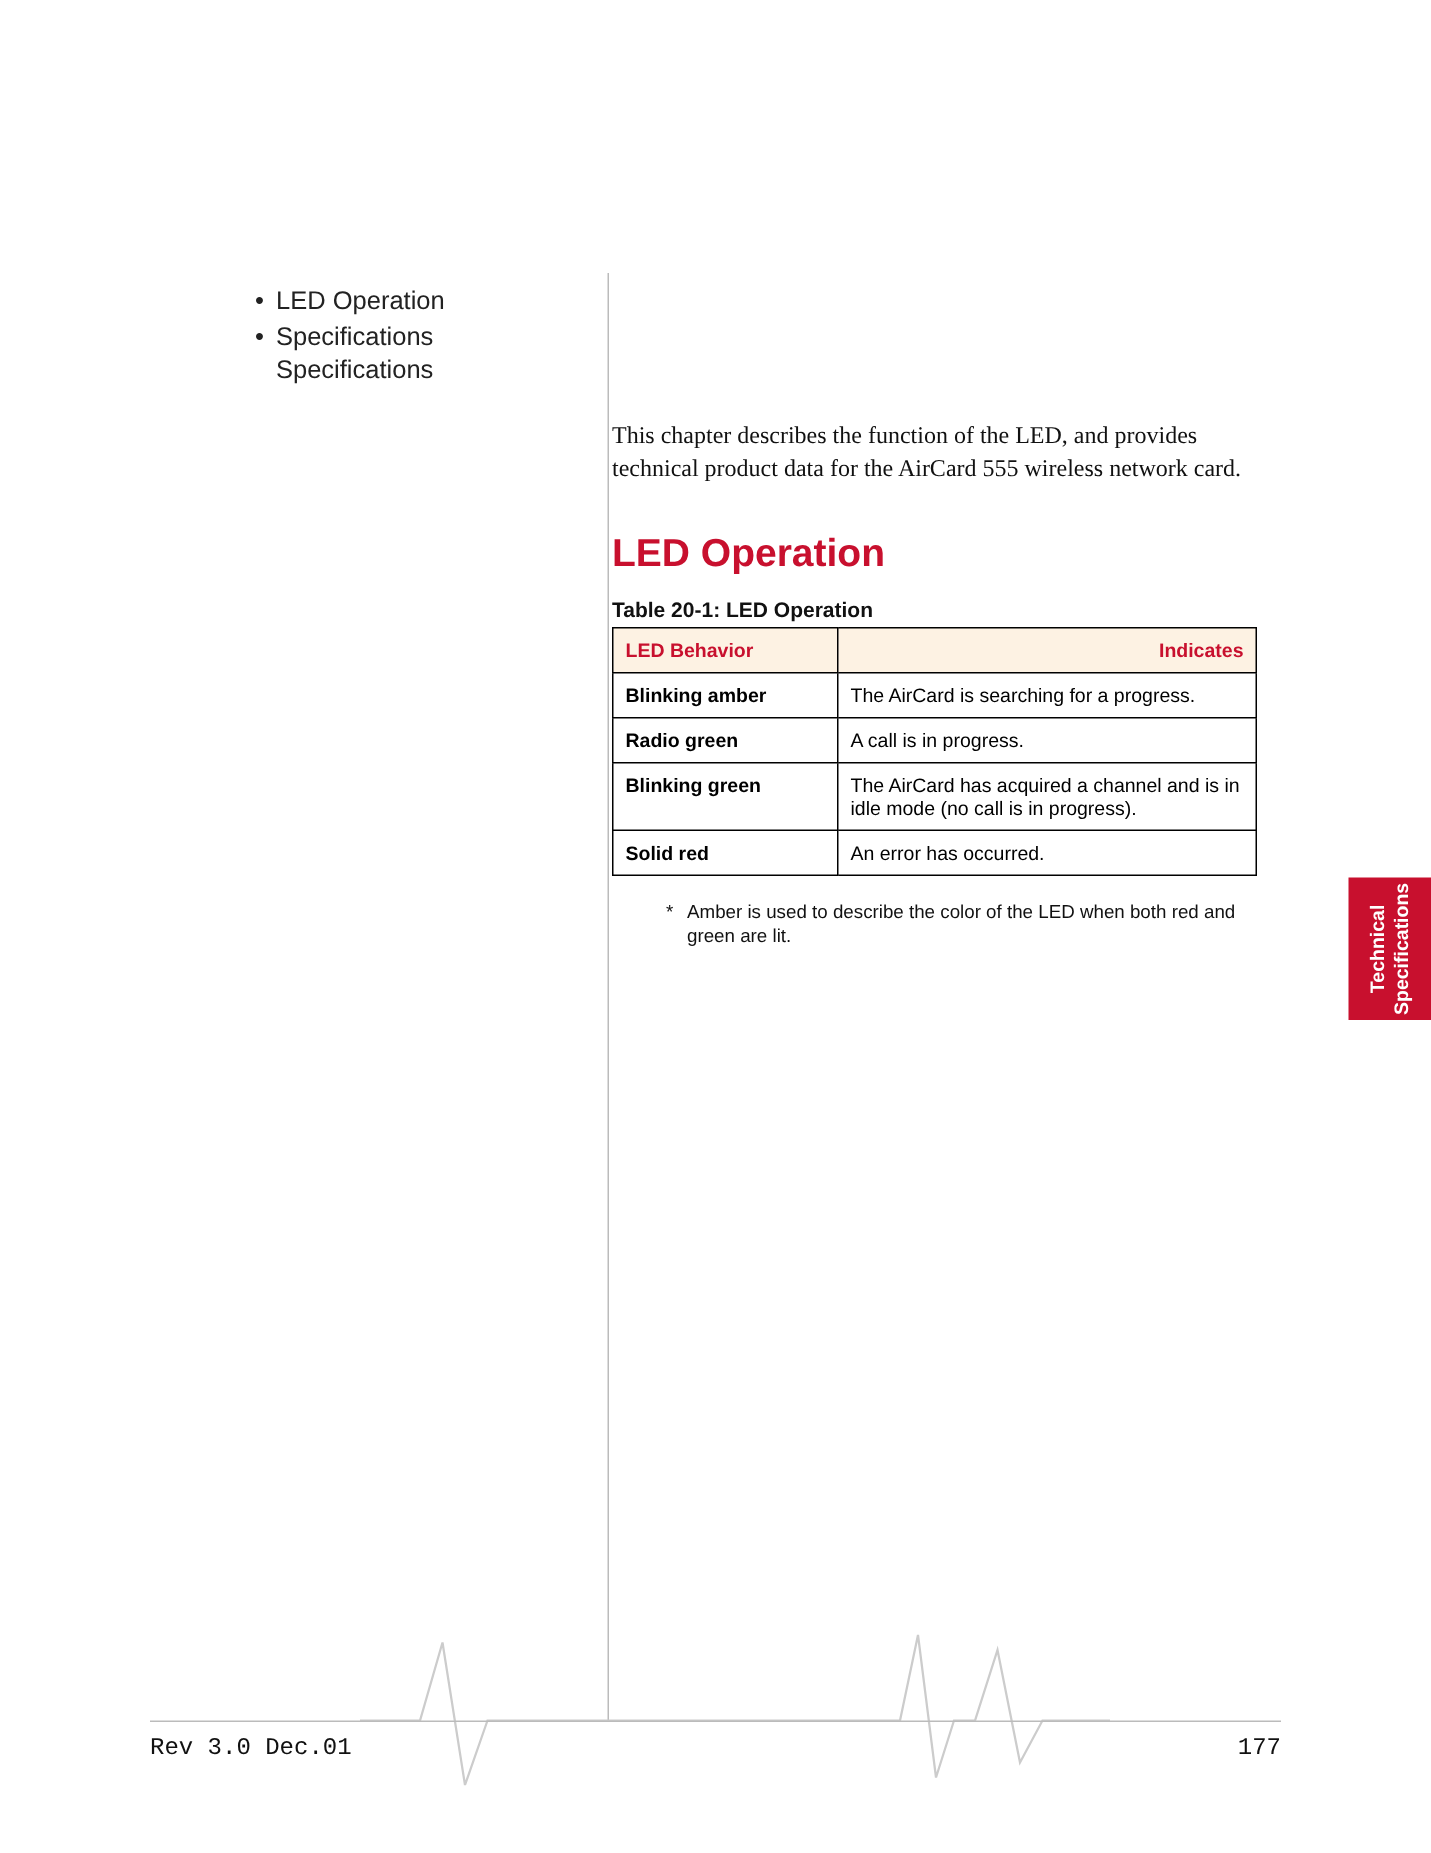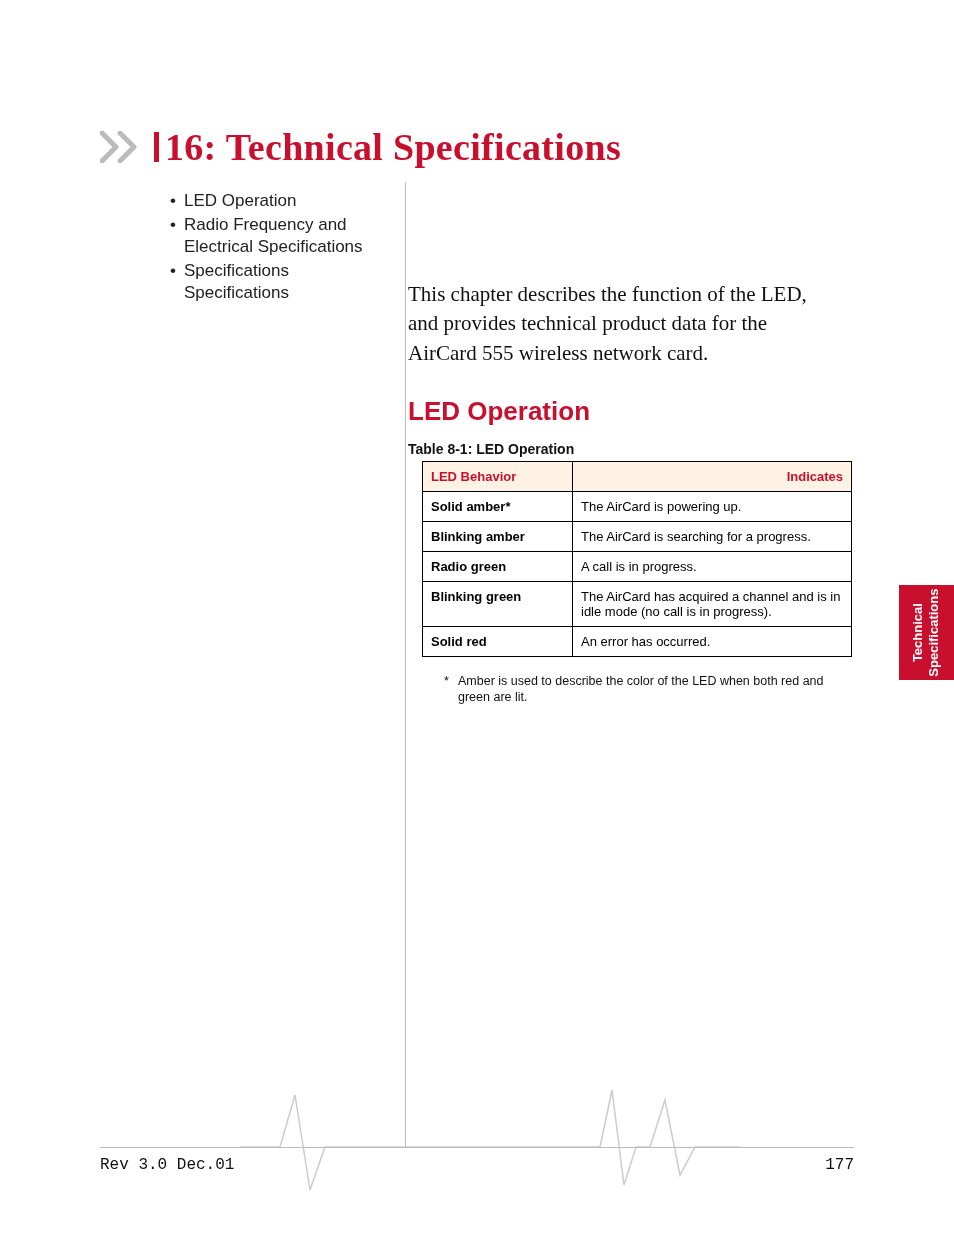--- a/index.html
+++ b/index.html
@@ -46,21 +46,21 @@
   }
 
   .main {
     position: absolute;
     left: 408px;
     top: 280px;
     width: 430px;
   }
   .intro {
     font-family: "Palatino Linotype", "Book Antiqua", Palatino, serif;
-    font-size: 21px;
+    font-size: 16px;
     line-height: 1.4;
     color: #111;
     margin-bottom: 28px;
   }
   .section-title {
     font-family: Arial, Helvetica, sans-serif;
     font-weight: bold;
     font-size: 26px;
     color: #c8102e;
     margin-bottom: 14px;
@@ -77,21 +77,20 @@
     font-weight: bold;
     font-size: 14px;
     color: #111;
     margin-bottom: 4px;
   }
   table.led {
     border-collapse: collapse;
     width: 100%;
     font-family: Arial, Helvetica, sans-serif;
     font-size: 13px;
-    margin-left: 14px;
   }
   table.led th, table.led td {
     border: 1px solid #000;
     padding: 7px 8px;
     text-align: left;
     vertical-align: top;
   }
   table.led thead th {
     background: #fdf2e3;
     color: #c8102e;
@@ -166,57 +165,42 @@
     width: 500px;
     height: 120px;
     pointer-events: none;
   }
 </style>
 </head>
 <body>
 
 <div class="page">
 
-  <div class="chapter-heading">
-    <span class="chev">
-      <svg viewBox="0 0 50 32">
-        <path d="M2 2 L16 16 L2 30" fill="none" stroke="#bbb" stroke-width="5" stroke-linecap="round" stroke-linejoin="round"></path>
-        <path d="M20 2 L34 16 L20 30" fill="none" stroke="#bbb" stroke-width="5" stroke-linecap="round" stroke-linejoin="round"></path>
-      </svg>
-    </span>
-    <span class="chev-stop"></span>
-    <span class="chapter-title">16: Technical Specifications</span>
-  </div>
 
   <ul class="toc">
     <li><span>LED Operation</span></li>
-    <li><span>Radio Frequency and Electrical Specifications</span></li>
     <li><span>Specifications Specifications</span></li>
   </ul>
 
   <div class="col-sep"></div>
 
   <div class="main">
     <p class="intro">This chapter describes the function of the LED, and provides technical product data for the AirCard 555 wireless network card.</p>
 
     <h2 class="section-title">LED Operation</h2>
 
-    <div class="table-caption">Table 8-1: LED Operation</div>
+    <div class="table-caption">Table 20-1: LED Operation</div>
     <table class="led">
       <thead>
         <tr>
           <th>LED Behavior</th>
           <th>Indicates</th>
         </tr>
       </thead>
       <tbody>
-        <tr>
-          <td>Solid amber*</td>
-          <td>The AirCard is powering up.</td>
-        </tr>
         <tr>
           <td>Blinking amber</td>
           <td>The AirCard is searching for a progress.</td>
         </tr>
         <tr>
           <td>Radio green</td>
           <td>A call is in progress.</td>
         </tr>
         <tr>
           <td>Blinking green</td>

